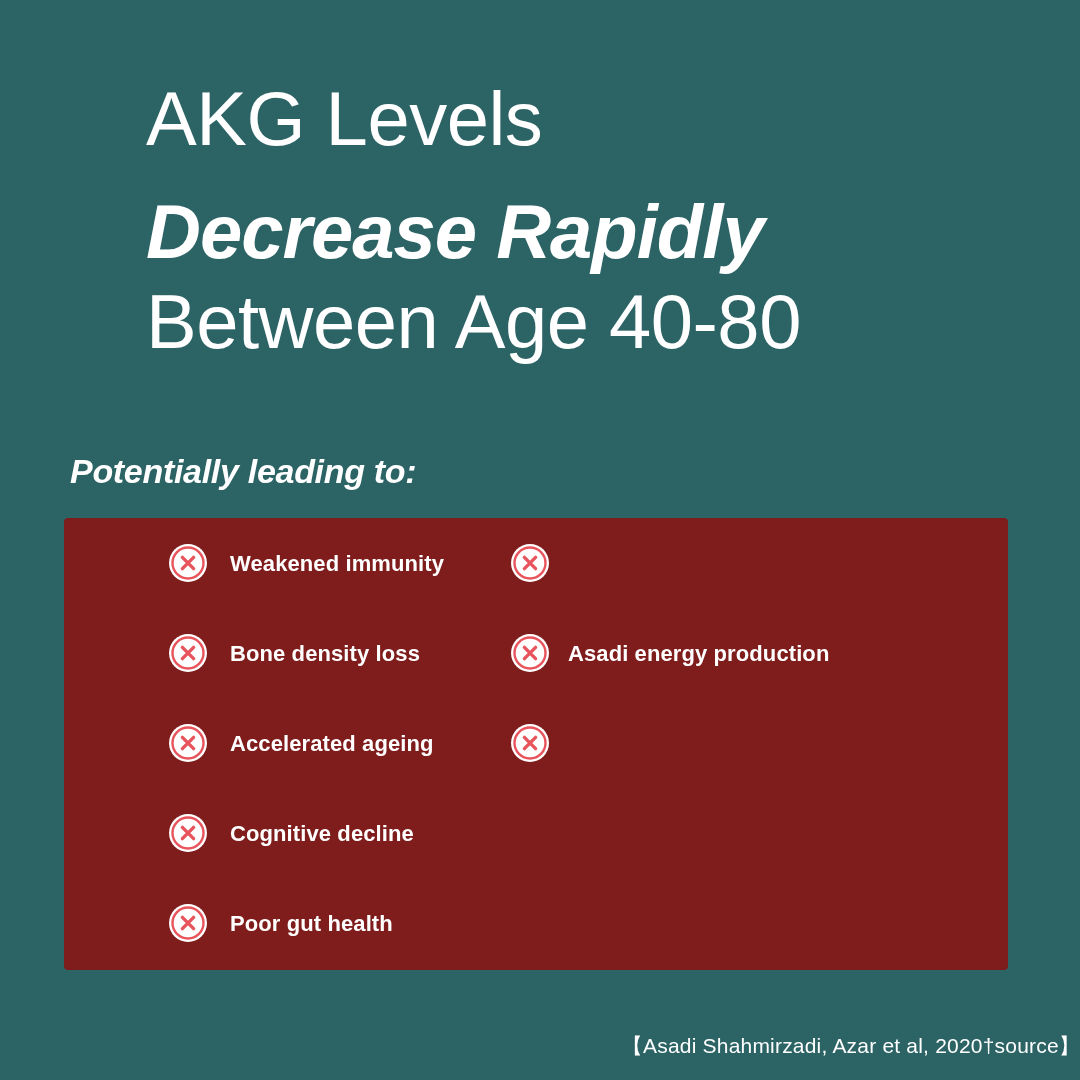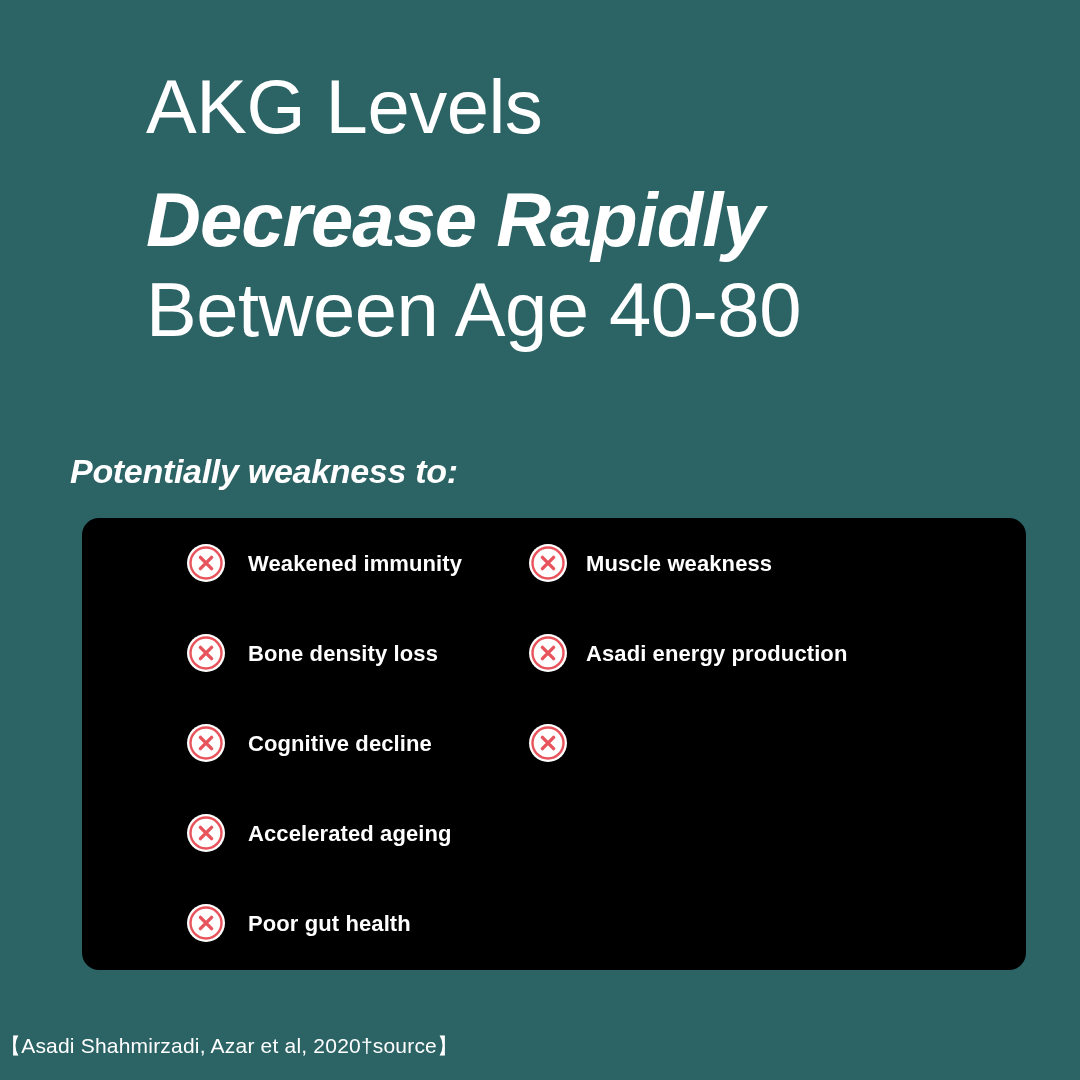--- a/index.html
+++ b/index.html
@@ -12,21 +12,21 @@
     background: #2c6365;
     font-family: "Liberation Sans", sans-serif;
     overflow: hidden;
     position: relative;
   }
 
   
   .headline {
     position: absolute;
     left: 146px;
-    top: 62px;
+    top: 74px;
     width: 900px;
   }
   .headline .line {
     color: #ffffff;
     font-size: 76px;
     line-height: 90px;
     letter-spacing: -0.5px;
     white-space: nowrap;
   }
   .headline .line-light {
@@ -47,26 +47,26 @@
     color: #ffffff;
     font-size: 34px;
     font-weight: 800;
     font-style: italic;
     letter-spacing: -0.3px;
   }
 
   
   .card {
     position: absolute;
-    left: 82px;
+    left: 64px;
     top: 518px;
     width: 944px;
     height: 452px;
-    background: #000000;
-    border-radius: 17px;
+    background: #7f1d1d;
+    border-radius: 4px;
   }
 
   .columns {
     position: absolute;
     inset: 0;
     display: flex;
   }
   .col {
     display: flex;
     flex-direction: column;
@@ -108,37 +108,37 @@
   }
   .col-left .row-label { white-space: nowrap; }
   .col-right .row-label { max-width: 330px; }
 
   
   .footer {
     position: absolute;
     left: 0;
     right: 0;
     top: 1032px;
-    text-align: left;
+    text-align: right;
     color: #ffffff;
     font-size: 21px;
     font-weight: 400;
     letter-spacing: 0.2px;
   }
 </style>
 </head>
 <body>
 
 <div class="headline">
   <div class="line line-light">AKG Levels</div>
   <div class="line line-emph">Decrease Rapidly</div>
   <div class="line line-light">Between Age 40-80</div>
 </div>
 
-<div class="subheading">Potentially weakness to:</div>
+<div class="subheading">Potentially leading to:</div>
 
 <div class="card">
   <div class="columns">
 
     <div class="col col-left">
       <div class="row">
         <span class="xicon">
           <svg viewBox="0 0 40 40" xmlns="http://www.w3.org/2000/svg">
             <circle cx="20" cy="20" r="19" fill="#FFFFFF"></circle>
             <circle cx="20" cy="20" r="15.5" fill="none" stroke="#E8545C" stroke-width="2.4"></circle>
@@ -158,54 +158,53 @@
         <span class="row-label">Bone density loss</span>
       </div>
       <div class="row">
         <span class="xicon">
           <svg viewBox="0 0 40 40" xmlns="http://www.w3.org/2000/svg">
             <circle cx="20" cy="20" r="19" fill="#FFFFFF"></circle>
             <circle cx="20" cy="20" r="15.5" fill="none" stroke="#E8545C" stroke-width="2.4"></circle>
             <path d="M14.4 14.4 L25.6 25.6 M25.6 14.4 L14.4 25.6" stroke="#E8545C" stroke-width="3.4" stroke-linecap="round"></path>
           </svg>
         </span>
+        <span class="row-label">Accelerated ageing</span>
+      </div>
+      <div class="row">
+        <span class="xicon">
+          <svg viewBox="0 0 40 40" xmlns="http://www.w3.org/2000/svg">
+            <circle cx="20" cy="20" r="19" fill="#FFFFFF"></circle>
+            <circle cx="20" cy="20" r="15.5" fill="none" stroke="#E8545C" stroke-width="2.4"></circle>
+            <path d="M14.4 14.4 L25.6 25.6 M25.6 14.4 L14.4 25.6" stroke="#E8545C" stroke-width="3.4" stroke-linecap="round"></path>
+          </svg>
+        </span>
         <span class="row-label">Cognitive decline</span>
       </div>
       <div class="row">
         <span class="xicon">
           <svg viewBox="0 0 40 40" xmlns="http://www.w3.org/2000/svg">
             <circle cx="20" cy="20" r="19" fill="#FFFFFF"></circle>
             <circle cx="20" cy="20" r="15.5" fill="none" stroke="#E8545C" stroke-width="2.4"></circle>
             <path d="M14.4 14.4 L25.6 25.6 M25.6 14.4 L14.4 25.6" stroke="#E8545C" stroke-width="3.4" stroke-linecap="round"></path>
           </svg>
         </span>
-        <span class="row-label">Accelerated ageing</span>
-      </div>
-      <div class="row">
-        <span class="xicon">
-          <svg viewBox="0 0 40 40" xmlns="http://www.w3.org/2000/svg">
-            <circle cx="20" cy="20" r="19" fill="#FFFFFF"></circle>
-            <circle cx="20" cy="20" r="15.5" fill="none" stroke="#E8545C" stroke-width="2.4"></circle>
-            <path d="M14.4 14.4 L25.6 25.6 M25.6 14.4 L14.4 25.6" stroke="#E8545C" stroke-width="3.4" stroke-linecap="round"></path>
-          </svg>
-        </span>
         <span class="row-label">Poor gut health</span>
       </div>
     </div>
 
     <div class="col col-right">
       <div class="row">
         <span class="xicon">
           <svg viewBox="0 0 40 40" xmlns="http://www.w3.org/2000/svg">
             <circle cx="20" cy="20" r="19" fill="#FFFFFF"></circle>
             <circle cx="20" cy="20" r="15.5" fill="none" stroke="#E8545C" stroke-width="2.4"></circle>
             <path d="M14.4 14.4 L25.6 25.6 M25.6 14.4 L14.4 25.6" stroke="#E8545C" stroke-width="3.4" stroke-linecap="round"></path>
           </svg>
         </span>
-        <span class="row-label">Muscle weakness</span>
       </div>
       <div class="row">
         <span class="xicon">
           <svg viewBox="0 0 40 40" xmlns="http://www.w3.org/2000/svg">
             <circle cx="20" cy="20" r="19" fill="#FFFFFF"></circle>
             <circle cx="20" cy="20" r="15.5" fill="none" stroke="#E8545C" stroke-width="2.4"></circle>
             <path d="M14.4 14.4 L25.6 25.6 M25.6 14.4 L14.4 25.6" stroke="#E8545C" stroke-width="3.4" stroke-linecap="round"></path>
           </svg>
         </span>
         <span class="row-label">Asadi energy production</span>

